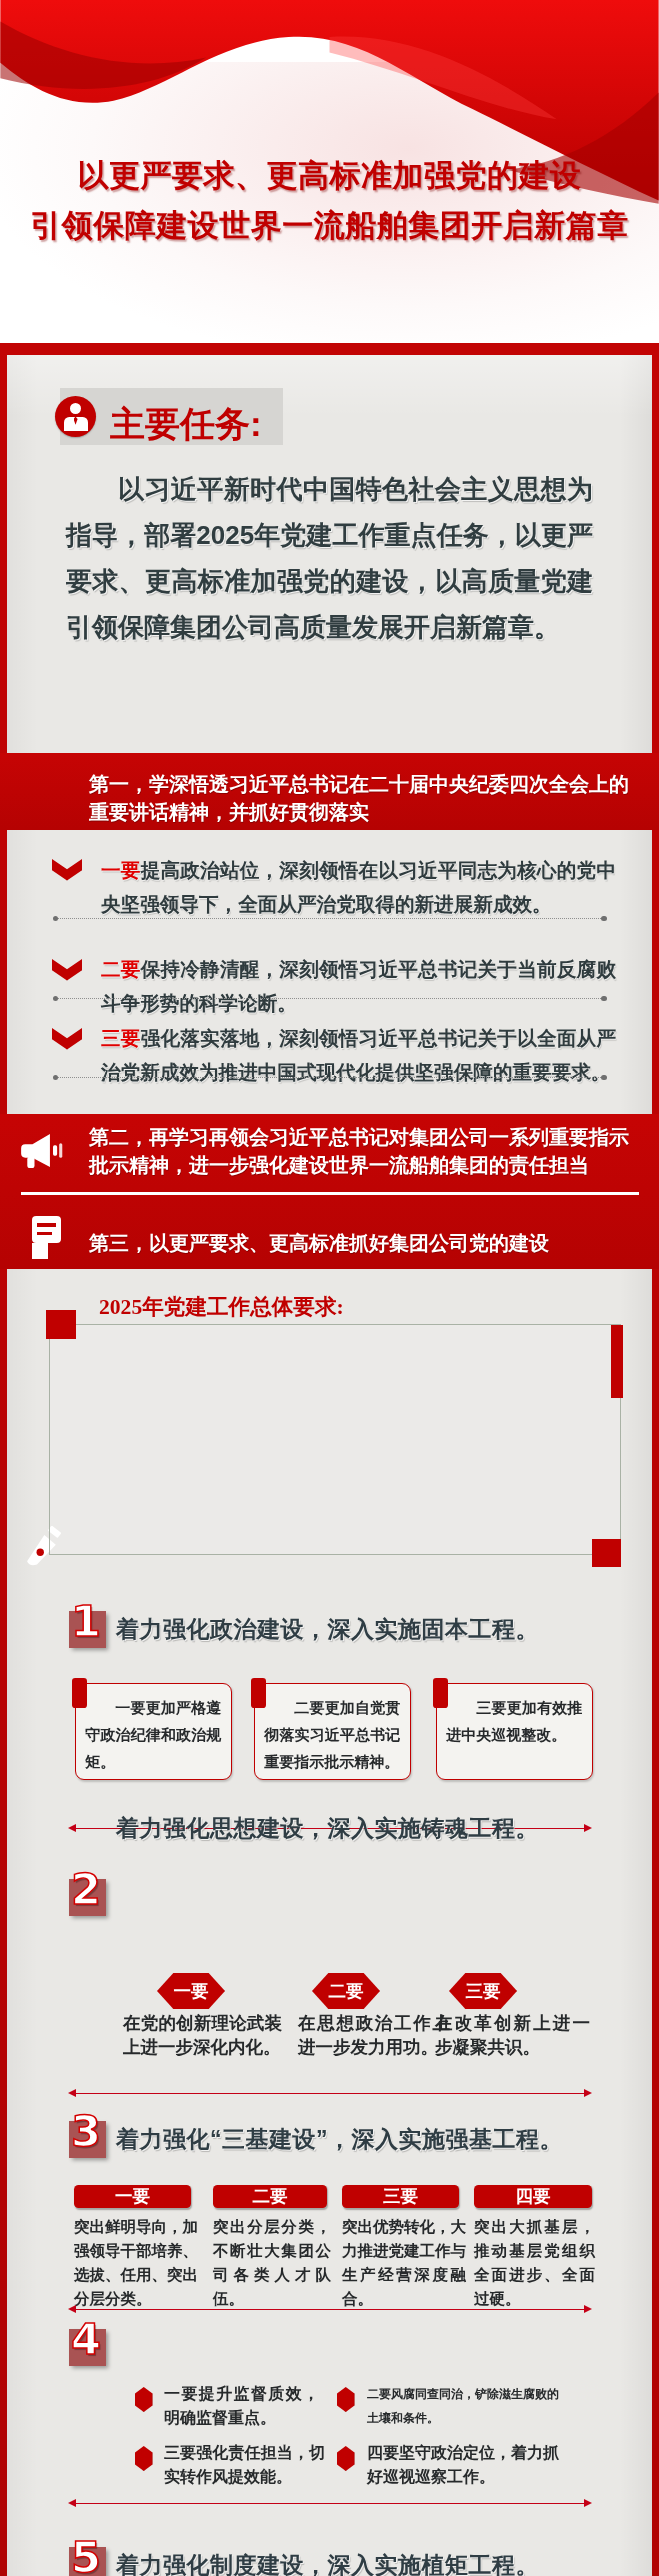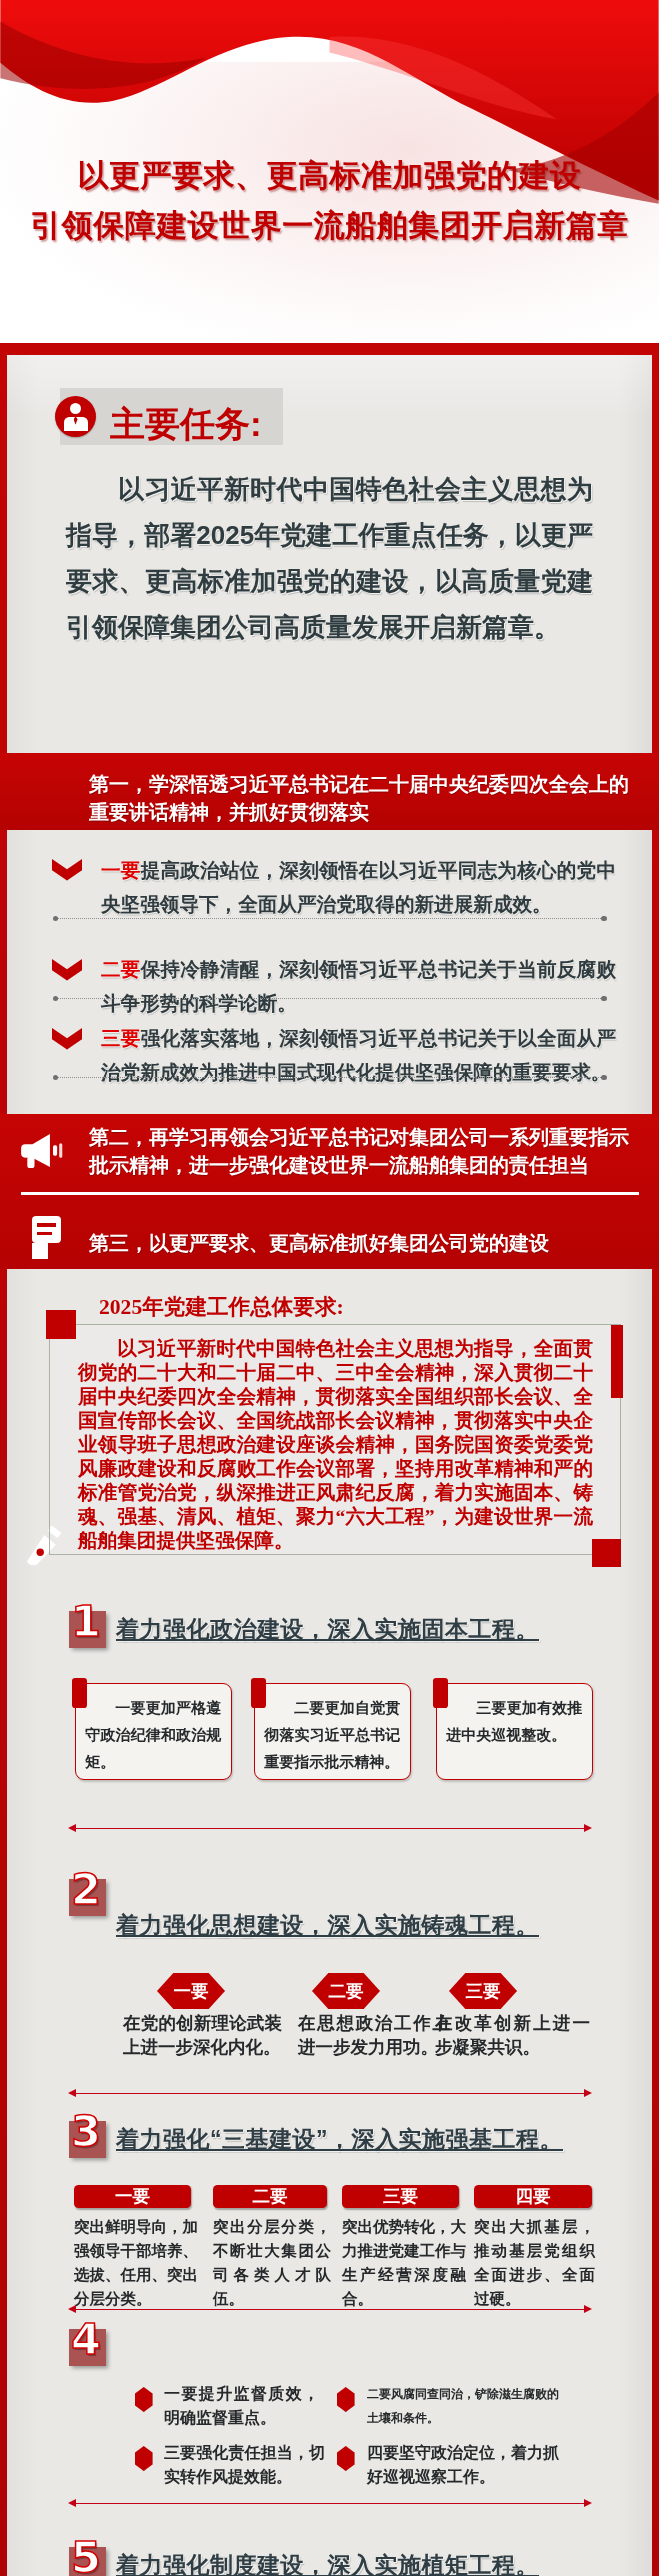--- a/index.html
+++ b/index.html
@@ -60,21 +60,21 @@
   .ov-box{top:1324px;left:49px;width:570px;height:229px;border:1px solid #a9b2a5;background:rgba(255,255,255,.12);}
   .ov-sq{background:#c00000;}
   .ov-par{top:1337px;left:78px;width:515px;font-family:"Liberation Serif","DejaVu Serif",serif;
     font-size:19.6px;line-height:24px;font-weight:700;color:#c00000;text-align:justify;text-indent:2em;}
 
   
   .num-tile{width:37px;height:37px;background:#a95353;box-shadow:3.1px 3.1px 4.1px rgba(0,0,0,.35);}
   .num-tile .n{position:absolute;top:-15.5px;left:2.1px;font-size:43px;font-weight:900;color:#fff;
     -webkit-text-stroke:1.5px #d40000;text-shadow:1.5px 1.5px 1px rgba(0,0,0,.3);font-family:"DejaVu Sans",sans-serif;}
   .sec-title{font-size:23px;font-weight:900;color:#2f3d44;letter-spacing:0.5px;
-    text-shadow:1px 1px 0.5px rgba(255,255,255,.8),1.5px 1.5px 1px rgba(0,0,0,.2);text-decoration:underline;}
+    text-shadow:1px 1px 0.5px rgba(255,255,255,.8),1.5px 1.5px 1px rgba(0,0,0,.2);}
 
   
   .card{width:155px;height:95px;background:#f4f3f0;border:1.5px solid #c00000;border-radius:9px;box-shadow:1px 1.5px 2.1px rgba(0,0,0,.18);}
   .card .tab{position:absolute;top:-6.2px;left:-4.1px;width:15.5px;height:30px;background:#c00000;border-radius:3.1px;}
   .card .ctext{position:absolute;top:11.3px;left:9.3px;width:136px;font-family:"Liberation Serif","DejaVu Serif",serif;
     font-size:15px;line-height:27px;font-weight:700;color:#26292b;text-align:justify;text-indent:2em;}
 
   
   .hr-arrow{left:70px;width:520px;height:0;border-top:1.5px solid #c40016;}
   .hr-arrow::before,.hr-arrow::after{content:"";position:absolute;top:-4.6px;border-style:solid;}
@@ -166,21 +166,20 @@
         <span class="tail"></span>
     </div>
     <div class="band-text" style="top:115px;left:89px;width:554px">第三，以更严要求、更高标准抓好集团公司党的建设</div>
   </div>
 
   <div class="abs ov-label">2025年党建工作总体要求:</div>
   <div class="abs ov-box"></div>
   <div class="abs ov-sq" style="top:1310px;left:46px;width:30px;height:29px"></div>
   <div class="abs ov-sq" style="top:1325px;left:611px;width:12.4px;height:73px"></div>
   <div class="abs ov-sq" style="top:1539px;left:592px;width:29px;height:28px"></div>
-  <div class="abs ov-par">以习近平新时代中国特色社会主义思想为指导，全面贯彻党的二十大和二十届二中、三中全会精神，深入贯彻二十届中央纪委四次全会精神，贯彻落实全国组织部长会议、全国宣传部长会议、全国统战部长会议精神，贯彻落实中央企业领导班子思想政治建设座谈会精神，国务院国资委党委党风廉政建设和反腐败工作会议部署，坚持用改革精神和严的标准管党治党，纵深推进正风肃纪反腐，着力实施固本、铸魂、强基、清风、植矩、聚力“六大工程”，为建设世界一流船舶集团提供坚强保障。</div>
 
   <div class="abs num-tile" style="top:1611px;left:69px">
     <span class="n">1</span>
   </div>
   <div class="abs sec-title" style="top:1614px;left:116px">着力强化政治建设，深入实施固本工程。</div>
 
   <div class="abs card" style="top:1683px;left:75px">
     <span class="tab"></span>
     <div class="ctext">一要更加严格遵守政治纪律和政治规矩。</div>
   </div>
@@ -191,21 +190,21 @@
   <div class="abs card" style="top:1683px;left:436px">
     <span class="tab"></span>
     <div class="ctext">三要更加有效推进中央巡视整改。</div>
   </div>
 
   <div class="abs hr-arrow" style="top:1828px"></div>
 
   <div class="abs num-tile" style="top:1879px;left:69px">
     <span class="n">2</span>
   </div>
-  <div class="abs sec-title" style="top:1910px;left:116px">着力强化思想建设，深入实施铸魂工程。</div>
+  <div class="abs sec-title" style="top:1813px;left:116px">着力强化思想建设，深入实施铸魂工程。</div>
 
   <div class="abs hexbadge" style="top:1973px;left:157px">一要</div>
   <div class="abs hexbadge" style="top:1973px;left:312px">二要</div>
   <div class="abs hexbadge" style="top:1973px;left:449px">三要</div>
 
   <div class="abs serif-txt" style="top:2011px;left:123px;width:159px;font-size:17.5px;line-height:24px">在党的创新理论武装上进一步深化内化。</div>
   <div class="abs serif-txt" style="top:2011px;left:298px;width:152px;font-size:17.5px;line-height:24px">在思想政治工作上进一步发力用功。</div>
   <div class="abs serif-txt" style="top:2011px;left:435px;width:155px;font-size:17.5px;line-height:24px">在改革创新上进一步凝聚共识。</div>
 
   <div class="abs hr-arrow" style="top:2093px"></div>

